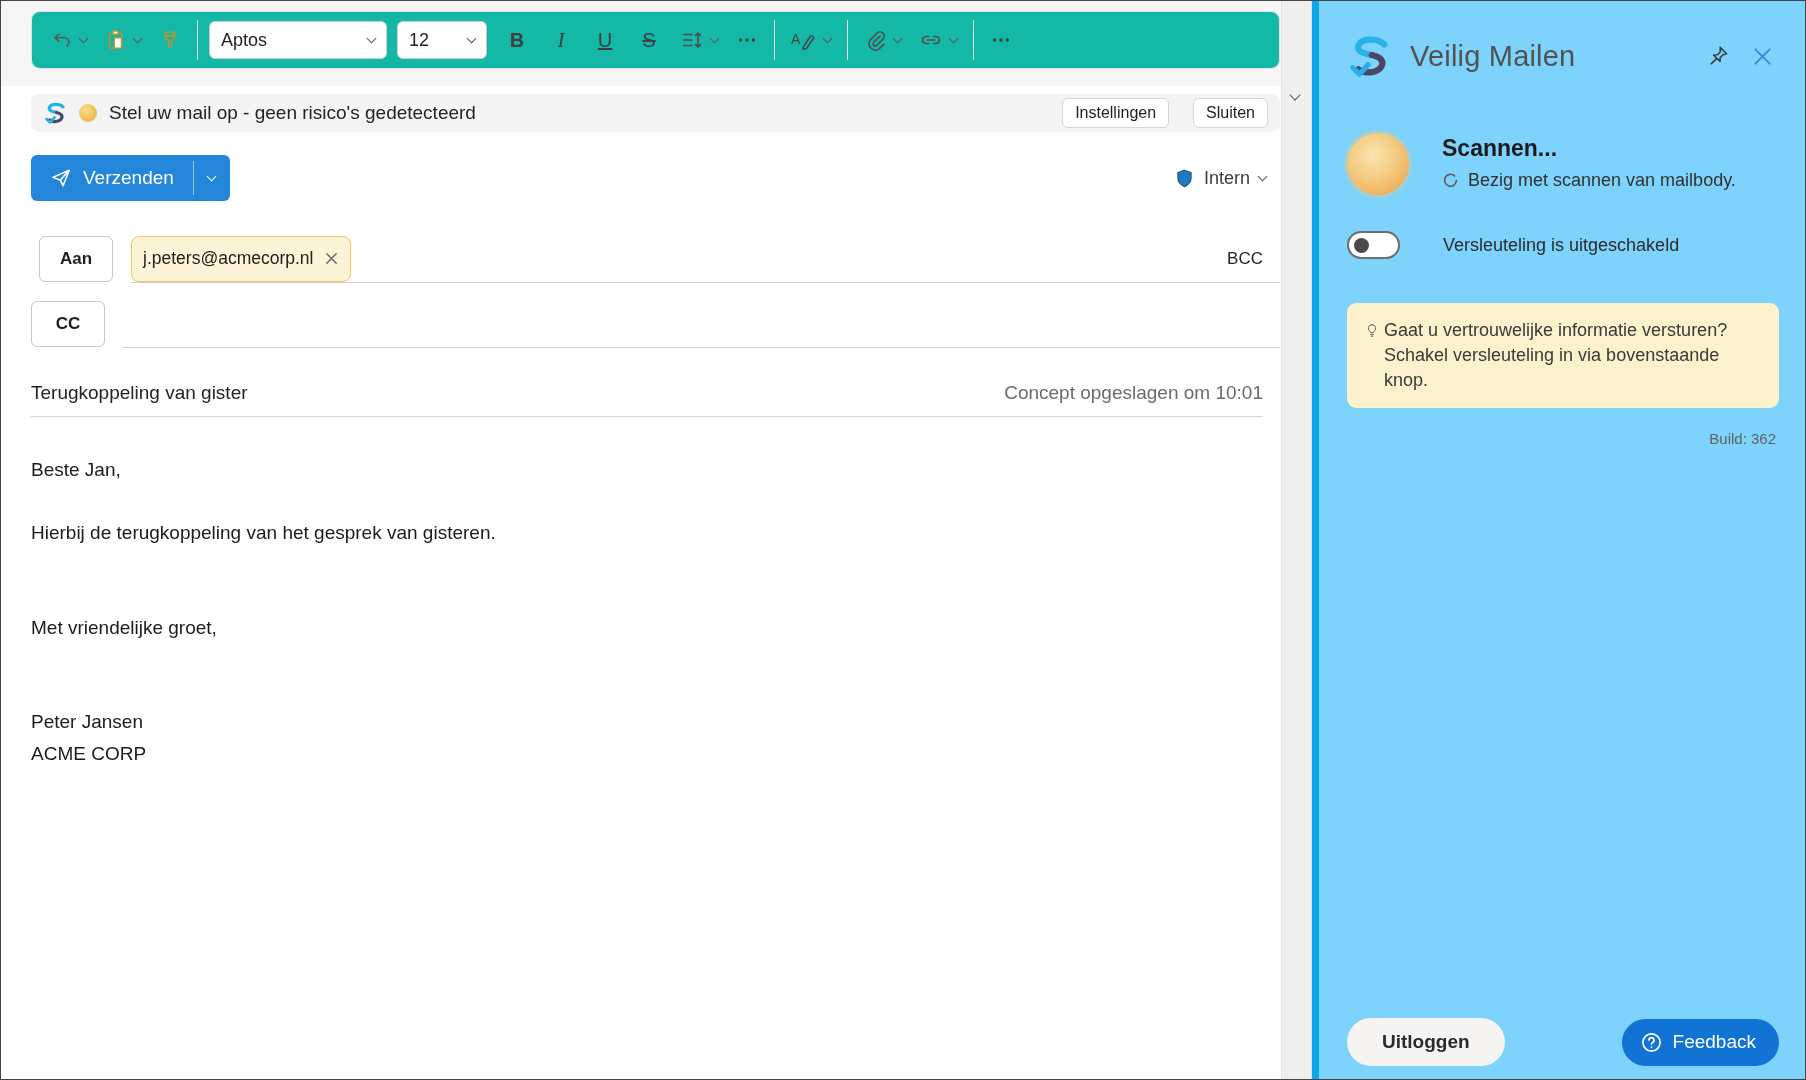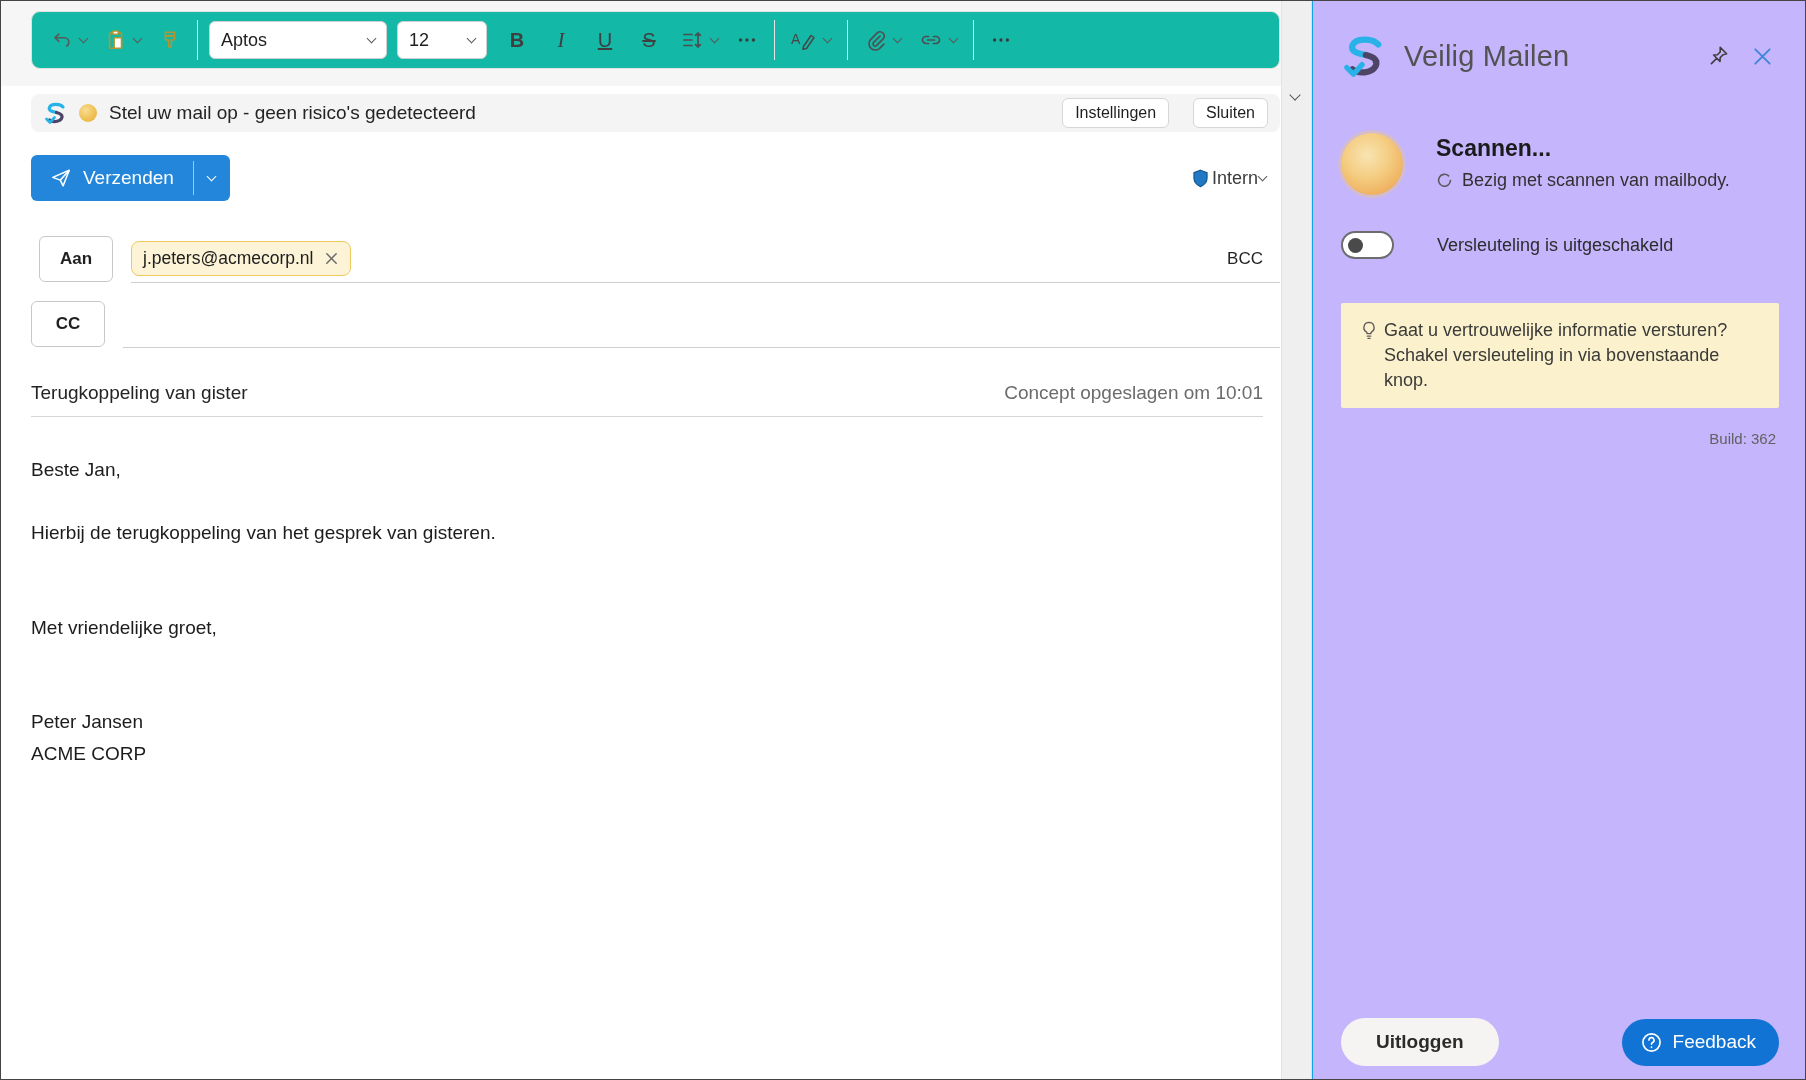--- a/index.html
+++ b/index.html
@@ -51,64 +51,64 @@
   .banner-btn { margin-left:12px; height:30px; padding:0 12px; background:#fff; border:1px solid #d6d6d6; border-radius:6px;
                 font-size:16px; color:#1f1f1f; display:flex; align-items:center; }
   .banner-spacer { flex:1; }
 
   
   .sendrow { margin:23px 30px 0; width:1249px; display:flex; align-items:center; }
   .sendbtn { display:flex; align-items:stretch; height:46px; border-radius:6px; overflow:hidden; background:#2386db; color:#fff; }
   .sendbtn .label-part { display:flex; align-items:center; gap:11px; padding:0 19px; font-size:19px; font-weight:400; }
   .sendbtn .split { width:1px; background:rgba(255,255,255,.55); margin:6px 0; }
   .sendbtn .chev-part { width:36px; display:flex; align-items:center; justify-content:center; }
-  .sensitivity { margin-left:auto; display:flex; align-items:center; gap:1px; font-size:18px; color:#3c3c3c; padding-right:14px; }
+  .sensitivity { margin-left:auto; display:flex; align-items:center; gap:9px; font-size:18px; color:#3c3c3c; padding-right:14px; }
 
   
   .addr-row { margin:0 0 0 30px; width:1249px; display:flex; align-items:center; height:48px; }
   .addr-row.to { margin-top:34px;padding-left:8px; }
   .addr-row.cc { margin-top:17px; }
   .field-btn { width:74px; height:46px; background:#fff; border:1px solid #c8c8c8; border-radius:6px;
                font-size:17px; font-weight:700; color:#1f1f1f; display:flex; align-items:center; justify-content:center; }
   .field-area { flex:1; margin-left:18px; height:100%; border-bottom:1px solid #cfcfcf; display:flex; align-items:center; padding-right:17px; }
-  .chip { display:flex; align-items:center; gap:11px; height:35px; padding:0 11px; background:#fdf4d7;
+  .chip { display:flex; align-items:center; gap:11px; height:46px; padding:0 11px; background:#fdf4d7;
           border:1px solid #edc95e; border-radius:8px; font-size:17.5px; color:#202020; }
   .bcc { margin-left:auto; font-size:17px; color:#242424; }
 
   
   .subjectrow { margin:34px 0 0 30px; width:1232px; display:flex; align-items:flex-end; padding-bottom:12px;
                 border-bottom:1px solid #d6d6d6; }
   .subject { font-size:19px; color:#242424; }
   .draft { margin-left:auto; font-size:19px; color:#6b6b6b; }
 
   
   .mailbody { margin:37px 30px 0; width:1200px; font-size:19px; line-height:31.5px; color:#1c1c1c; white-space:pre-line; }
 
   
-  .panel { position:absolute; left:1311px; top:0; width:495px; height:1078px; background:#c4b5fd; border-left:1px solid #0ea5e9; }
+  .panel { position:absolute; left:1311px; top:0; width:495px; height:1078px; background:#7dd3fc; border-left:7px solid #0ea5e9; }
   .panel-header { display:flex; align-items:center; padding:32px 30px 0 27px; }
   .panel-title { margin-left:18px; font-size:29px; color:#525252; letter-spacing:.2px; }
   .panel-header .spacer { flex:1; }
   .head-ic { display:flex; align-items:center; justify-content:center; width:30px; height:30px; }
   .head-ic + .head-ic { margin-left:14px; }
 
   .scan-section { display:flex; margin:54px 28px 0; }
   .avatar { width:62px; height:62px; border-radius:50%;
             background:radial-gradient(circle at 42% 36%, #f9e4b2 0%, #f4cd82 42%, #efb260 74%, #eca04b 100%);
             box-shadow:0 0 0 3px rgba(243,201,121,.35); }
   .scan-text { margin-left:33px; padding-top:2px; }
   .scan-title { font-size:23px; font-weight:700; color:#1b1b1b; }
   .scan-status { display:flex; align-items:center; gap:9px; margin-top:8px; font-size:18px; color:#323130; }
 
   .toggle-row { display:flex; align-items:center; margin:36px 28px 0; }
   .toggle { position:relative; width:53px; height:28px; border:2px solid #6d6d6d; border-radius:16px; background:#fff; }
   .toggle .knob { position:absolute; left:5px; top:4.5px; width:15px; height:15px; border-radius:50%; background:#4a4a4a; }
   .toggle-label { margin-left:43px; font-size:18px; color:#2c2c2c; }
 
-  .notice { display:flex; gap:4px; margin:44px 28px 0; background:#fbf1cd; border-radius:2px; padding:15px 17px; }
+  .notice { display:flex; gap:4px; margin:44px 28px 0; background:#fbf1cd; border-radius:9px; padding:15px 17px; }
   .notice-text { font-size:18px; line-height:25px; color:#3a3a38; max-width:378px; }
 
   .build { margin:22px 31px 0; text-align:right; font-size:15px; color:#616161; }
 
   .panel-footer { position:absolute; left:28px; right:28px; bottom:13px; display:flex; align-items:center; justify-content:space-between; }
   .logout-btn { background:#f5f4f2; border:none; border-radius:25px; padding:13px 35px; font-size:19px; font-weight:600; color:#2b2b2b;
                 font-family:"Liberation Sans", sans-serif; }
   .feedback-btn { display:flex; align-items:center; gap:10px; background:#1173d4; border:none; border-radius:27px;
                   padding:12px 23px 12px 18px; font-size:19px; font-weight:400; color:#fff; font-family:"Liberation Sans", sans-serif; }
 </style>

